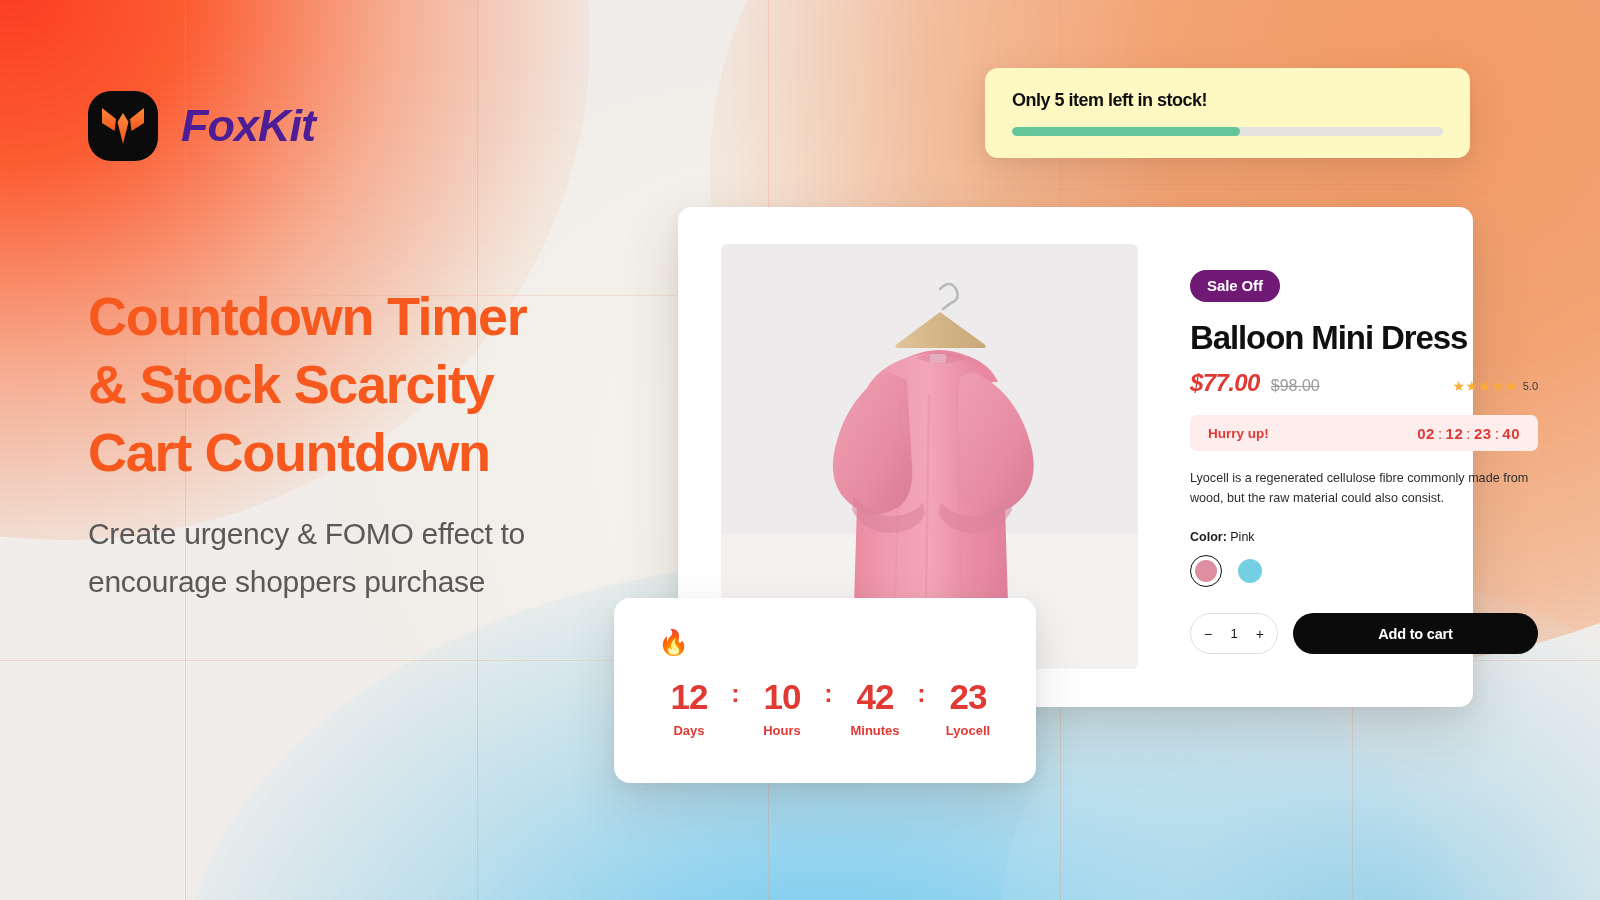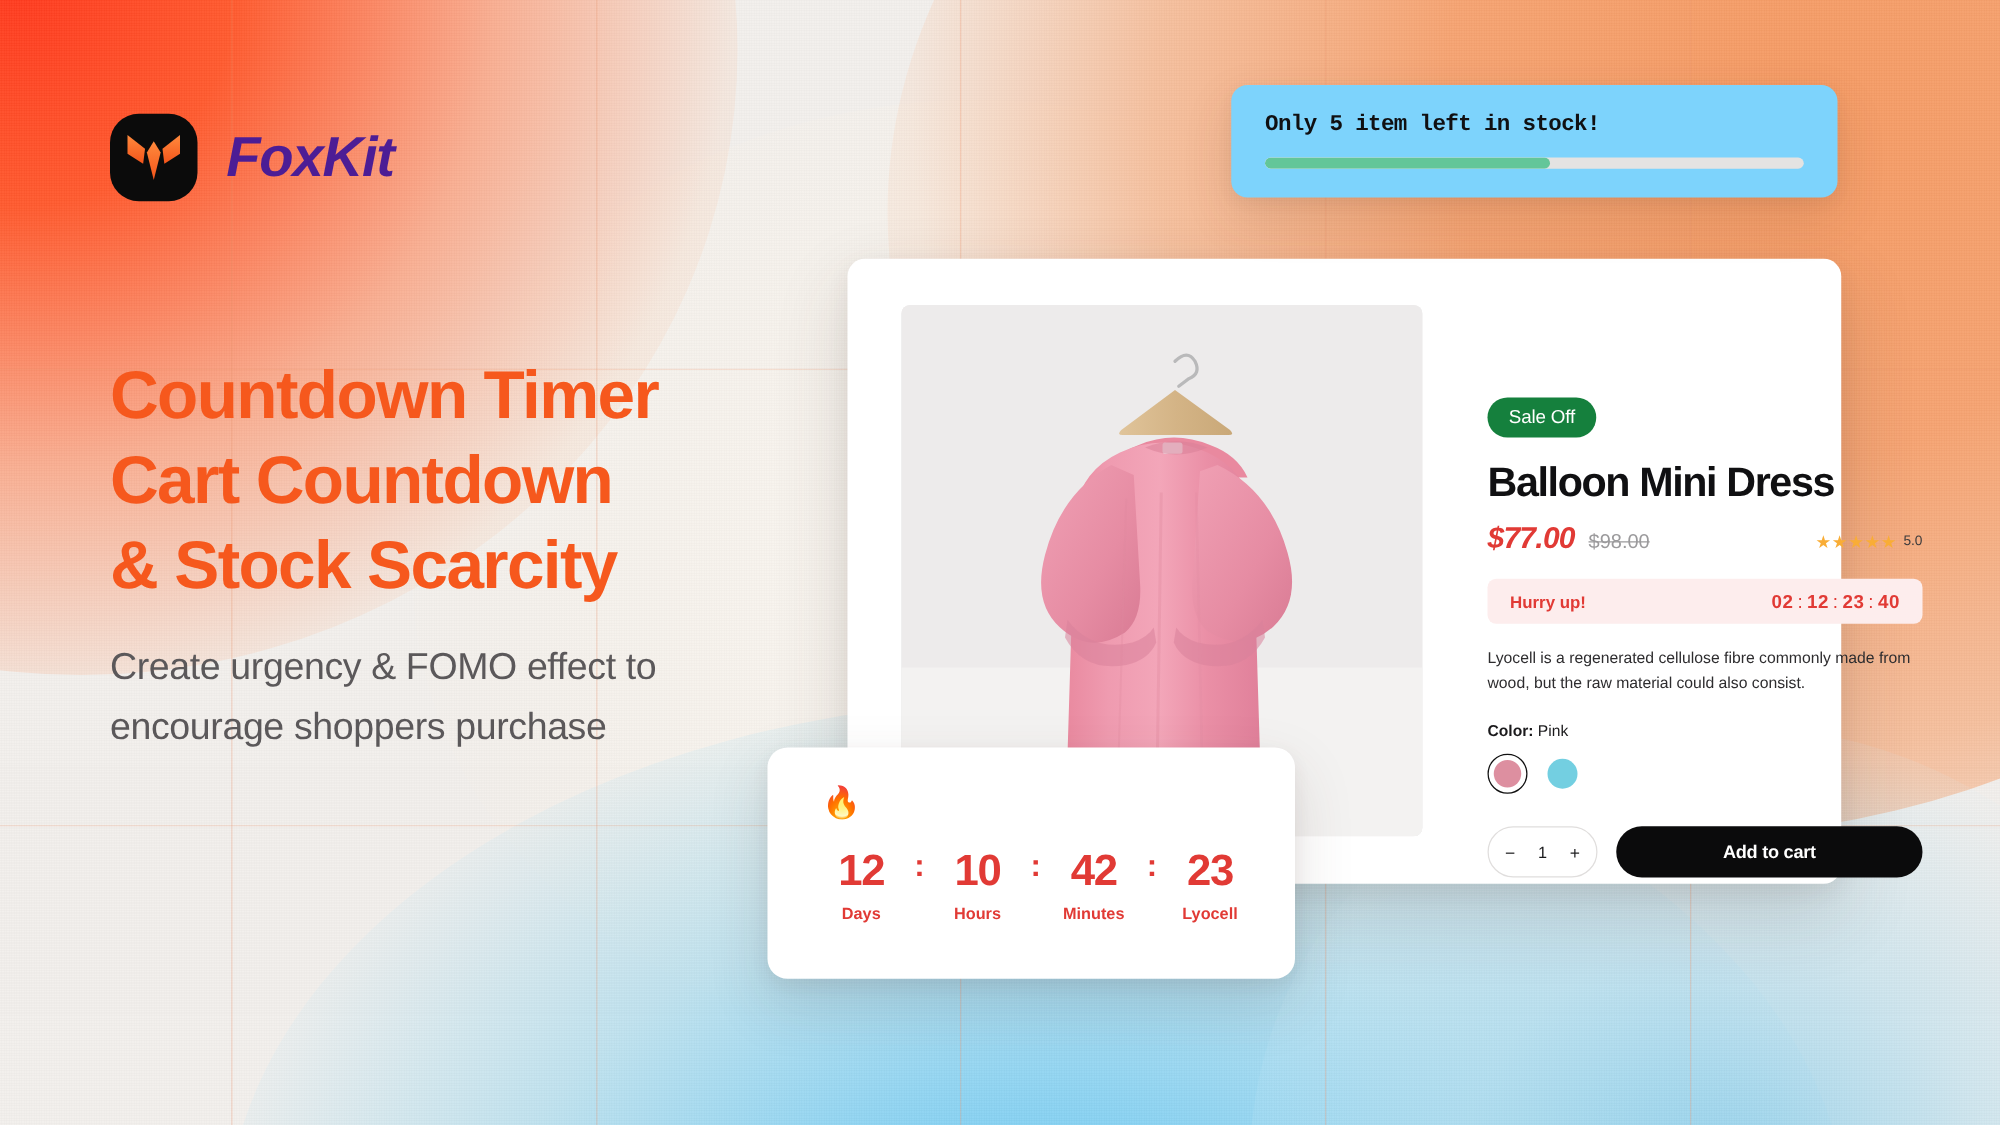--- a/index.html
+++ b/index.html
@@ -45,22 +45,22 @@
 
   
   #product-card { position:absolute; left:678px; top:207px; width:795px; height:500px;
                   background:#fff; border-radius:14px;
                   box-shadow:0 24px 60px rgba(70,55,50,0.16), 0 6px 18px rgba(70,55,50,0.07); }
   #product-photo { position:absolute; left:43px; top:37px; width:417px; height:425px;
                    background:#eeecec; border-radius:7px; overflow:hidden; }
   #product-photo svg { display:block; width:100%; height:100%; }
 
   #product-info { position:absolute; left:512px; top:63px; width:348px; }
-  .sale-badge { display:inline-block; background:#15803d; color:#fff; font-size:15px;
-                font-weight:400; padding:7px 17px 8px; border-radius:20px; letter-spacing:-0.1px;margin-top:48px; }
+  .sale-badge { display:inline-block; background:#701a75; color:#fff; font-size:15px;
+                font-weight:700; padding:7px 17px 8px; border-radius:20px; letter-spacing:-0.1px; }
   .prod-title { margin-top:17px; font-size:33px; font-weight:bold; color:#101012;
                 letter-spacing:-1.1px; }
   .price-row { margin-top:12px; display:flex; align-items:baseline; }
   .price-now { font-size:24px; font-weight:bold; color:#e13a35; letter-spacing:-0.6px;font-style:italic; }
   .price-old { font-size:16px; color:#9b9a9c; text-decoration:line-through; margin-left:11px; }
   .rating { margin-left:auto; display:flex; align-items:center; gap:5px; }
   .stars { color:#f9ad36; font-size:14px; letter-spacing:0.5px; }
   .rating-val { font-size:11px; color:#3b3a3c; }
 
   .hurry-bar { margin-top:18px; background:#fdeded; border-radius:7px; height:36px;
@@ -85,22 +85,22 @@
   .qty { width:88px; height:41px; border:1px solid #e0dedd; border-radius:21px;
          display:flex; align-items:center; justify-content:space-between; padding:0 13px; }
   .qty span { font-size:14px; color:#1a1a1c; user-select:none; }
   .qty .num { font-size:13px; }
   .add-cart { flex:1; height:41px; background:#0b0b0c; color:#fff; border:none;
               border-radius:21px; font-size:14.5px; font-weight:bold;
               font-family:"Liberation Sans", sans-serif; cursor:pointer; letter-spacing:-0.2px; }
 
   
   #stock-card { position:absolute; left:985px; top:68px; width:485px; height:90px;
-                background:#7dd3fc; border-radius:13px; padding:22px 27px 0;
-                box-shadow:0 16px 40px rgba(90,60,45,0.13), 0 4px 12px rgba(90,60,45,0.06);font-family:Liberation Mono, monospace; }
+                background:#fef9c3; border-radius:13px; padding:22px 27px 0;
+                box-shadow:0 16px 40px rgba(90,60,45,0.13), 0 4px 12px rgba(90,60,45,0.06); }
   .stock-title { font-size:18px; font-weight:bold; color:#101012; letter-spacing:-0.5px; }
   .stock-track { margin-top:16px; height:9px; background:#e4e3e2; border-radius:5px; overflow:hidden; }
   .stock-fill  { height:100%; background:#63c699; border-radius:5px; }
 
   
   #countdown-card { position:absolute; left:614px; top:598px; width:422px; height:185px;
                     background:#fff; border-radius:16px; padding:32px 0 0 44px;
                     box-shadow:0 20px 48px rgba(80,60,55,0.15), 0 5px 14px rgba(80,60,55,0.07); }
   .cd-head { display:flex; align-items:center; gap:12px; }
   .cd-flame { font-size:25px; line-height:1; }
@@ -143,22 +143,22 @@
       <path d="M2 4 L16 15 L14.5 27 L2 19 Z" fill="url(#fxg)"></path>
       <path d="M44 4 L30 15 L31.5 27 L44 19 Z" fill="url(#fxg)"></path>
       <path d="M23 9 L28.5 18 L23 40 L17.5 18 Z" fill="url(#fxg)"></path>
     </svg>
   </div>
   <div class="logo-text">FoxKit</div>
 </div>
 
 <div id="headline">
   <div>Countdown Timer</div>
+  <div>&amp; Stock Scarcity</div>
   <div>Cart Countdown</div>
-  <div>&amp; Stock Scarcity</div>
 </div>
 <div id="subhead">
   <div>Create urgency &amp; FOMO effect to</div>
   <div>encourage shoppers purchase</div>
 </div>
 
 <div id="product-card">
 
   <div id="product-photo">
     <svg viewBox="0 0 417 425" preserveAspectRatio="xMidYMid slice" aria-hidden="true">

